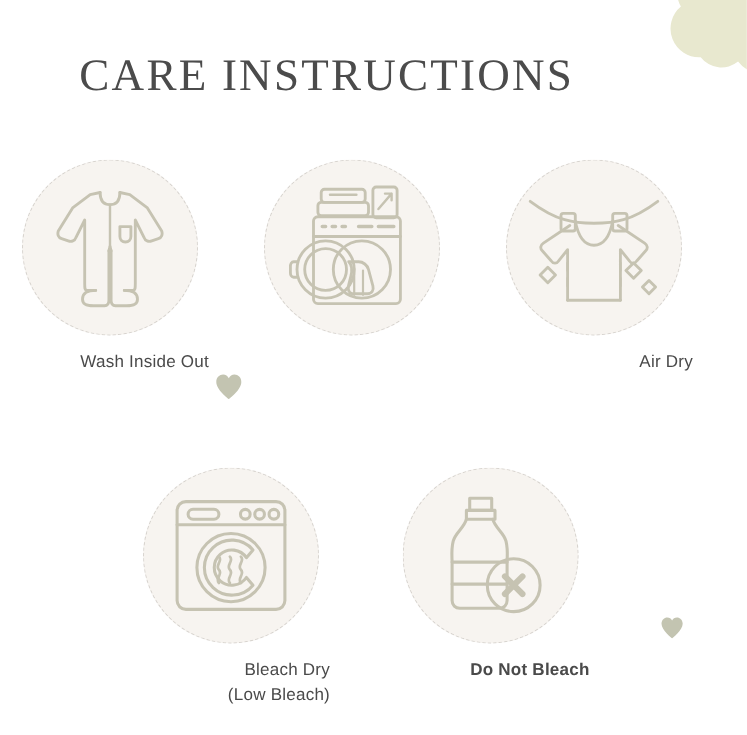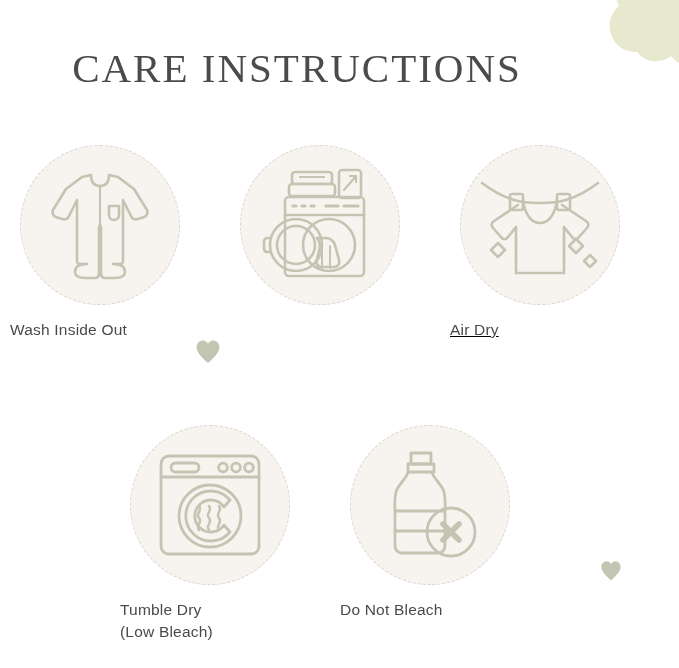--- a/index.html
+++ b/index.html
@@ -41,21 +41,21 @@
     font-weight: 400;
     letter-spacing: 2.0px;
     color: #4b4b4b;
     white-space: nowrap;
   }
 
   
   .care-item {
     position: absolute;
     width: 180px;
-    text-align: left;
+    text-align: right;
   }
   .icon-circle {
     position: relative;
     width: 160px;
     height: 160px;
     margin: 0 auto;
     border-radius: 50%;
     background: #f7f4f0;
     border: 1px dashed #d8d4cf;
     box-sizing: border-box;
@@ -74,24 +74,24 @@
     color: #4a4a4a;
     letter-spacing: 0.2px;
   }
   .care-label .sub {
     display: block;
   }
 
   
   #item-wash-inside-out { left: 10px;  top: 145px; }
   #item-machine-wash    { left: 230px; top: 145px; }
-  #item-air-dry         { left: 450px; top: 145px; text-decoration: underline; }
+  #item-air-dry         { left: 450px; top: 145px; }
   
   #item-tumble-dry      { left: 120px; top: 425px; }
-  #item-do-not-bleach   { left: 340px; top: 425px; }
+  #item-do-not-bleach   { left: 356px; top: 425px; font-weight: bold; }
 
   
   .heart {
     position: absolute;
     pointer-events: none;
   }
   #heart-divider { left: 195px; top: 339px; width: 26px; height: 26px; }
   #heart-accent  { left: 600px; top: 560px; width: 22px; height: 22px; }
 </style>
 </head>
@@ -214,21 +214,21 @@
         <circle cx="53" cy="64" r="31"></circle>
 
         <path d="M73,48 a25,25 0 1 0 0,32 l-6,-7 a16,16 0 1 1 0,-18 Z"></path>
 
         <path d="M42,54 c4,4 -4,8 0,12 c4,4 -4,8 0,12" stroke-width="2.5"></path>
         <path d="M52,54 c4,4 -4,8 0,12 c4,4 -4,8 0,12" stroke-width="2.5"></path>
         <path d="M62,54 c4,4 -4,8 0,12 c4,4 -4,8 0,12" stroke-width="2.5"></path>
       </svg>
     </div>
     <div class="care-label">
-      <span>Tumble Dry</span>
+      <span>Bleach Dry</span>
       <span class="sub">(Low Bleach)</span>
     </div>
   </div>
 
   <div class="care-item" id="item-do-not-bleach">
     <div class="icon-circle">
       <svg width="104" height="112" viewBox="0 0 104 112" fill="none" stroke="#c6c3b2" stroke-width="2.8" stroke-linecap="round" stroke-linejoin="round">
 
         <path d="M33,4 l20,0 l0,11 l-20,0 Z"></path>
 

